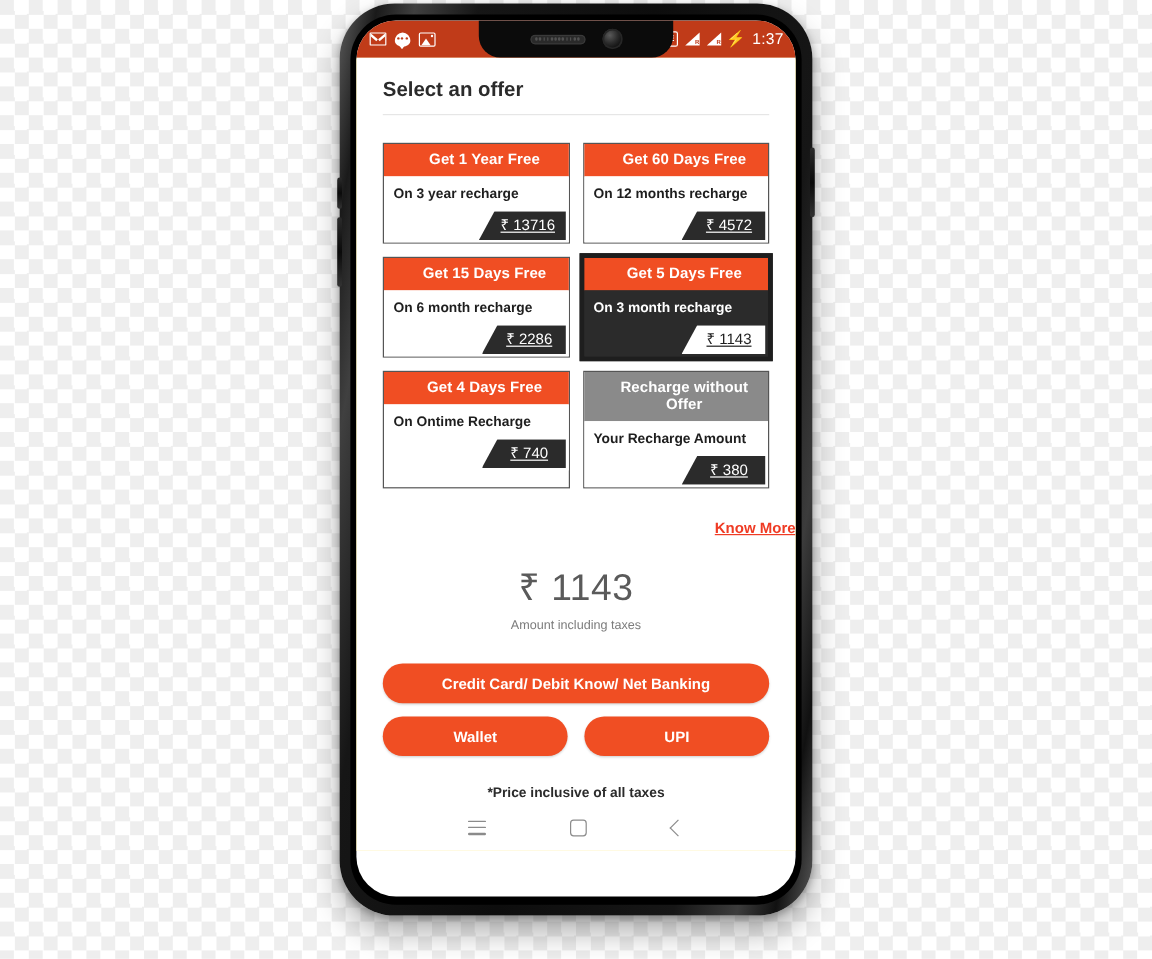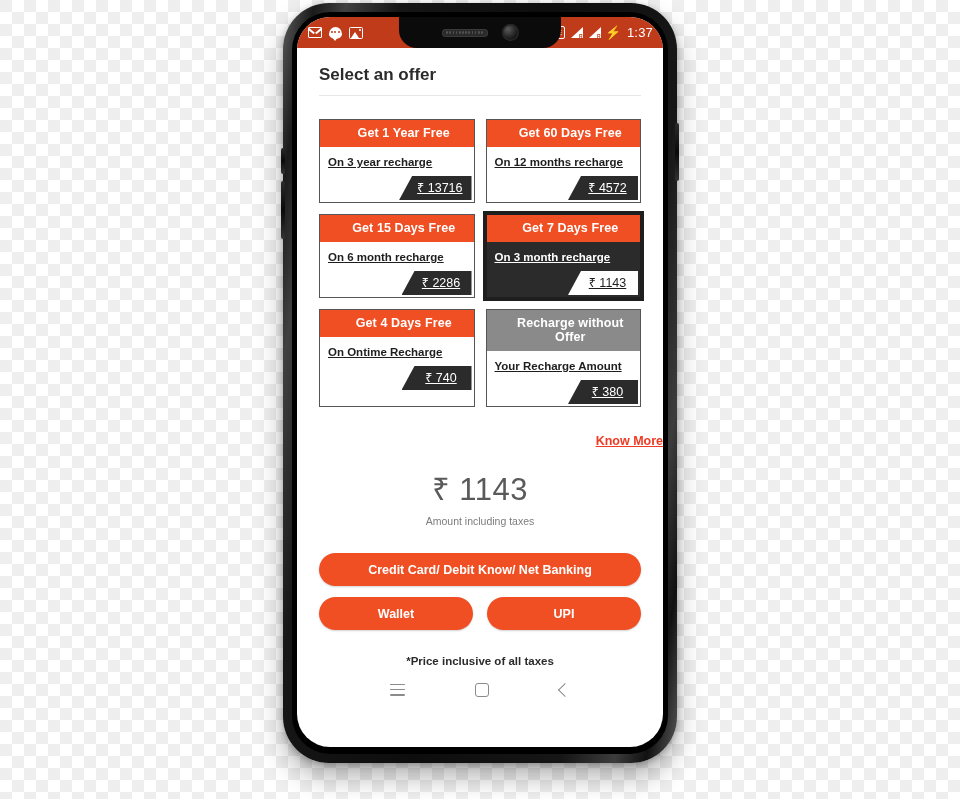--- a/index.html
+++ b/index.html
@@ -199,21 +199,20 @@
   .offer-head.gray { background:#8a8a8a; }
   .offer-body {
     padding: 9px 0 0 0;
     background:#fff;
     position:relative;
   }
   .offer-card.selected .offer-body { background:#2b2b2b; }
   .offer-desc {
     font-size: 11.5px; font-weight: bold; color:#1e1e1e;
     padding: 0 8px 8px 8px;
-    text-decoration: underline;
   }
   .offer-card.selected .offer-desc { color:#fff; }
 
   .offer-price-row { display:flex; justify-content:flex-end; padding: 0 2px 2px 0; }
   .offer-price {
     background:#2b2b2b; color:#fff;
     font-size:12.5px; font-weight:400;
     padding: 3px 9px 4px 18px;
     clip-path: polygon(13px 0, 100% 0, 100% 100%, 0 100%);
     min-width: 70px; text-align:center;text-decoration:underline;
@@ -350,21 +349,21 @@
               <div class="offer-card">
                 <div class="offer-head">Get 15 Days Free</div>
                 <div class="offer-body">
                   <div class="offer-desc">On 6 month recharge</div>
                   <div class="offer-price-row">
                     <div class="offer-price">₹ 2286</div>
                   </div>
                 </div>
               </div>
               <div class="offer-card selected">
-                <div class="offer-head">Get 7 Days Free</div>
+                <div class="offer-head">Get 5 Days Free</div>
                 <div class="offer-body">
                   <div class="offer-desc">On 3 month recharge</div>
                   <div class="offer-price-row">
                     <div class="offer-price">₹ 1143</div>
                   </div>
                 </div>
               </div>
               <div class="offer-card">
                 <div class="offer-head">Get 4 Days Free</div>
                 <div class="offer-body">

